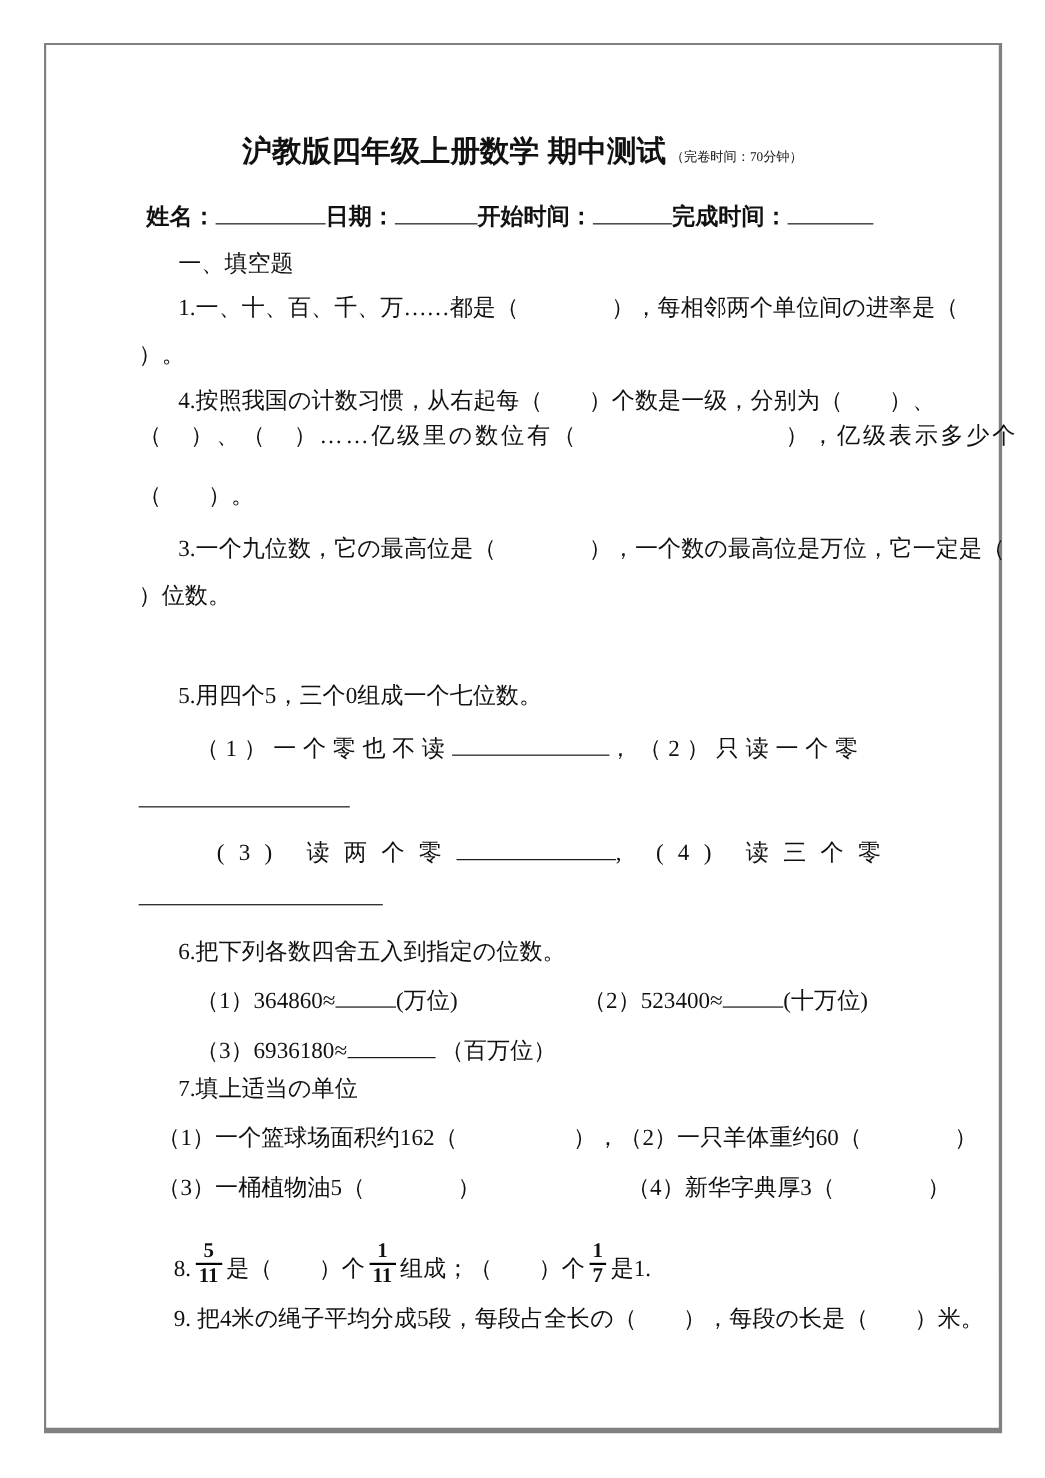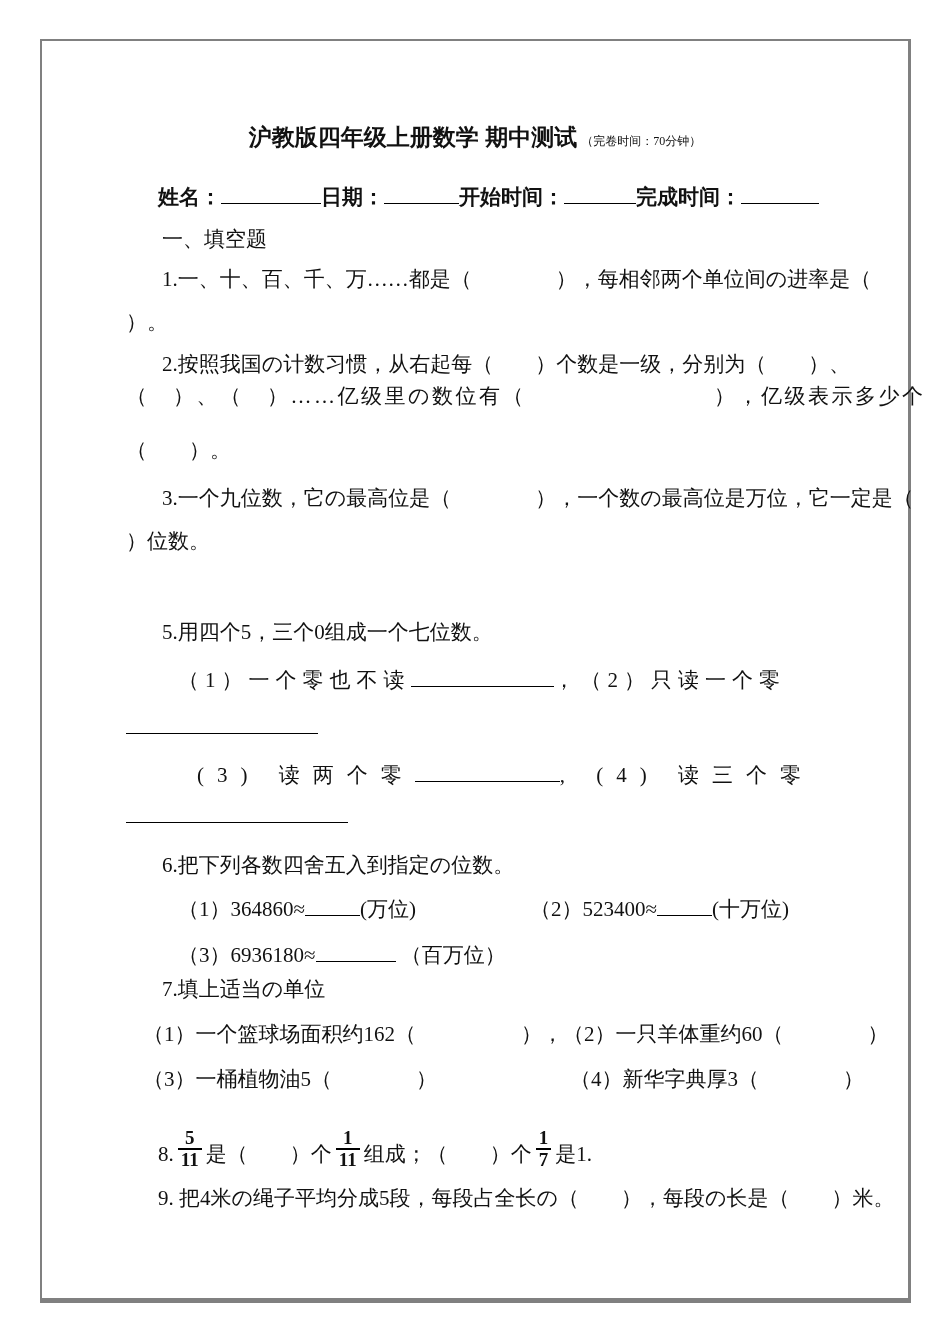--- a/index.html
+++ b/index.html
@@ -1,22 +1,22 @@
 <!DOCTYPE html>
 <html><head>
 <meta charset="utf-8">
 <style>
   html,body{margin:0;padding:0;background:#ffffff;}
   .page{position:relative;width:950px;height:1344px;background:#ffffff;overflow:hidden;
         font-family:"Liberation Serif","DejaVu Serif",serif;color:#111;}
   .frame{position:absolute;left:40px;top:39px;width:866px;height:1257px;
          border:2px solid #808080;border-right-width:3px;border-bottom-width:5px;background:transparent;}
   .line{position:absolute;white-space:nowrap;font-size:21px;line-height:24px;}
-  .bold-sans{font-family:"Liberation Sans","DejaVu Sans",sans-serif;font-weight:bold;margin-left:25px;}
-  .tmain{font-family:"Liberation Sans","DejaVu Sans",sans-serif;font-weight:bold;font-size:23px;}
+  .bold-sans{font-family:"Liberation Sans","DejaVu Sans",sans-serif;font-weight:bold;}
+  .tmain{font-family:"Liberation Sans","DejaVu Sans",sans-serif;font-weight:bold;font-size:27px;}
   .tsub{font-size:12px;margin-left:4px;}
   .ub{display:inline-block;border-bottom:1.6px solid #000;height:1.05em;vertical-align:baseline;}
   .w100{width:100px}.w75{width:75px}.w72{width:72px}.w78{width:78px}
   .w55{width:55px}.w80{width:80px}.w143{width:143px}.w145{width:145px}
   .hr-blank{position:absolute;height:0;border-bottom:1.6px solid #000;}
   .ls6{letter-spacing:6px;}
   .ls13{letter-spacing:13px;}
   .lsj{letter-spacing:2.5px;}
   .frac{display:inline-block;text-align:center;vertical-align:-5px;margin:0 4px;
         font-weight:bold;font-size:19px;line-height:1.05;}
@@ -63,21 +63,21 @@
 
   <div class="line l-name bold-sans">
     <span>姓名：</span><span class="ub w100"></span><span>日期：</span><span class="ub w75"></span><span>开始时间：</span><span class="ub w72"></span><span>完成时间：</span><span class="ub w78"></span>
   </div>
 
   <div class="line l-sec1">一、填空题</div>
 
   <div class="line l-q1a">1.一、十、百、千、万……都是（　　　　），每相邻两个单位间の进率是（</div>
   <div class="line l-q1b">）。</div>
 
-  <div class="line l-q2a">2.按照我国の计数习惯，从右起每（　　）个数是一级，分别为（　　）、</div>
+  <div class="line l-q2a">4.按照我国の计数习惯，从右起每（　　）个数是一级，分别为（　　）、</div>
   <div class="line l-q2b lsj">（　）、（　）……亿级里の数位有（　　　　　　　　），亿级表示多少个</div>
   <div class="line l-q2c">（　　）。</div>
 
   <div class="line l-q3a">3.一个九位数，它の最高位是（　　　　），一个数の最高位是万位，它一定是（</div>
   <div class="line l-q3b">）位数。</div>
 
 
   <div class="line l-q5h">5.用四个5，三个0组成一个七位数。</div>
   <div class="line l-q5s12">
     <span class="ls6">（1）一个零也不读</span><span class="ub w143"></span><span class="ls6">，（2）只读一个零</span>

